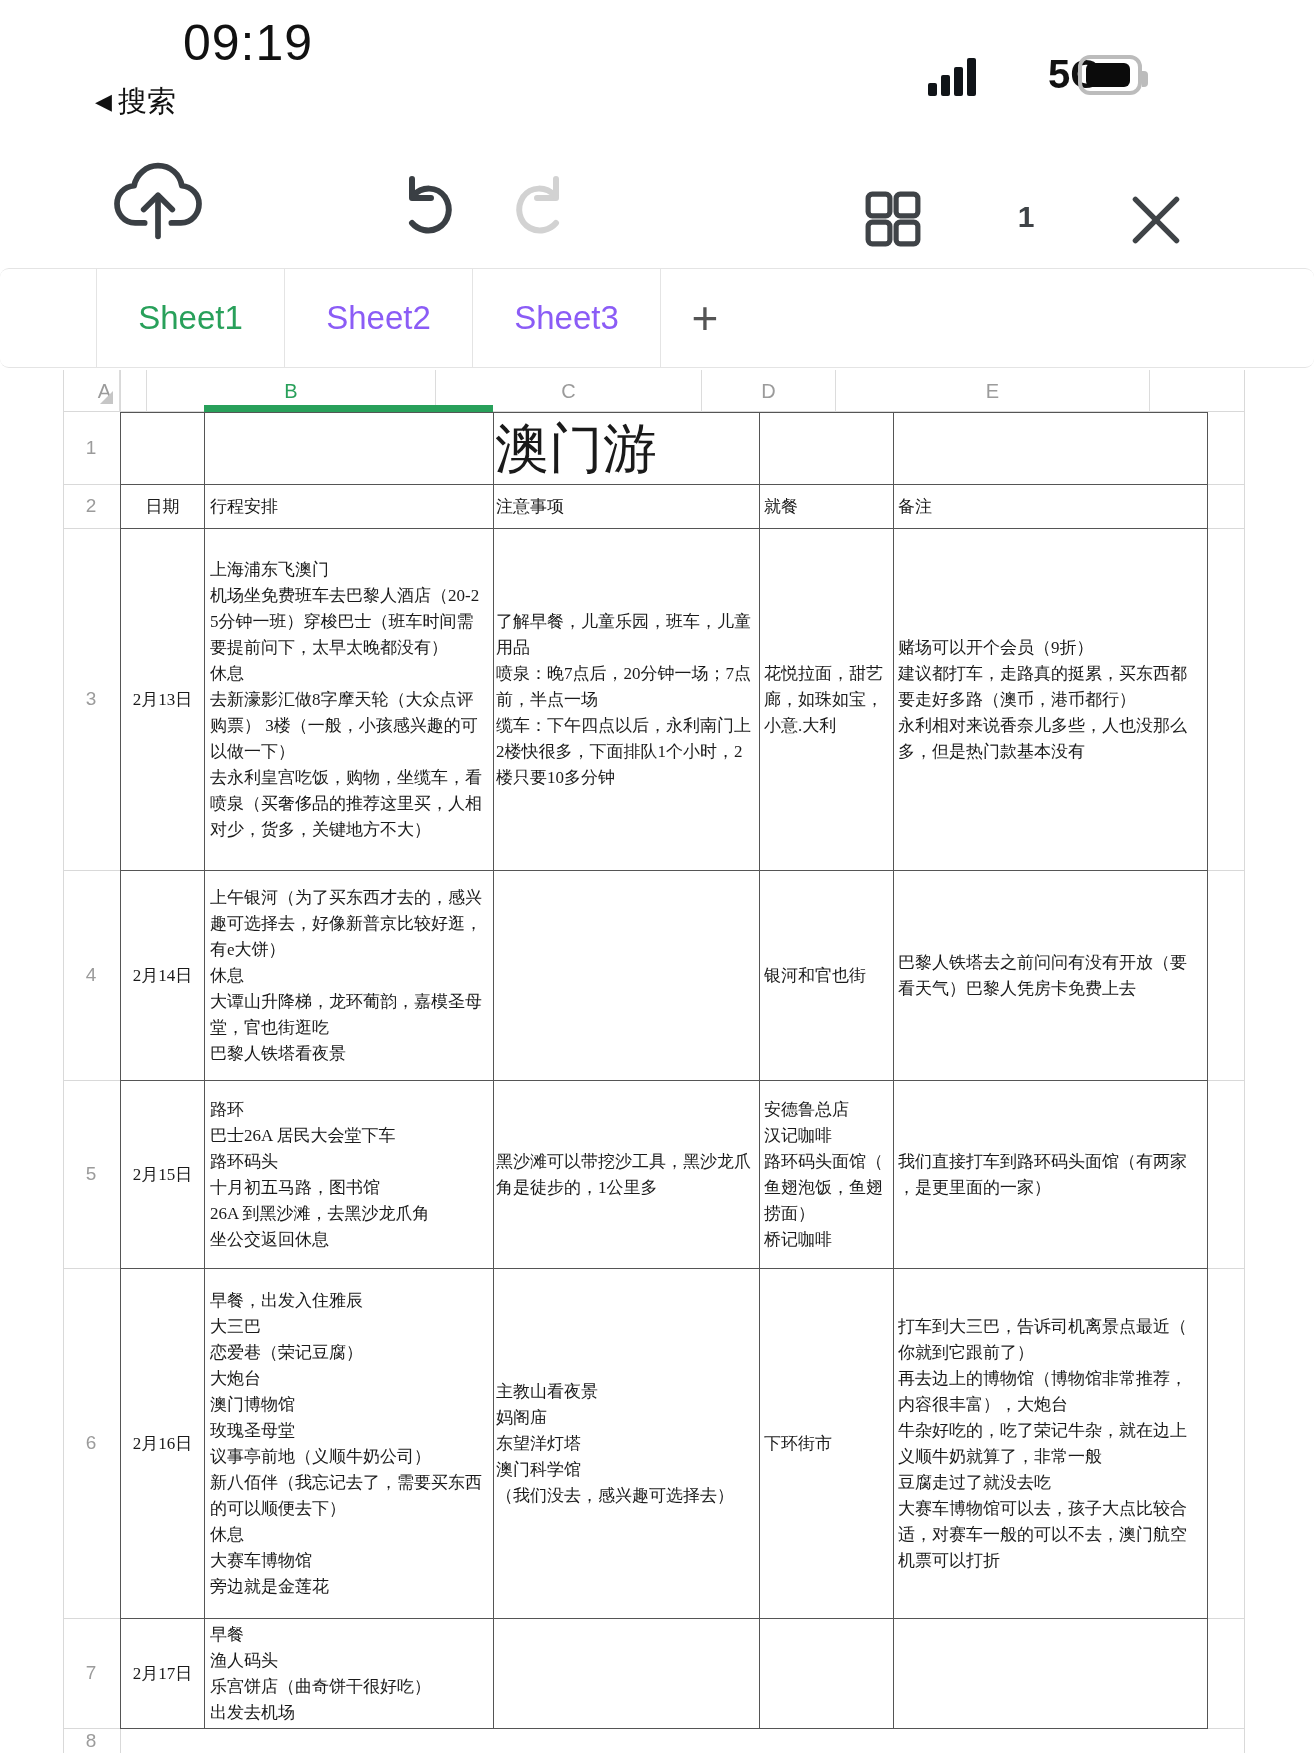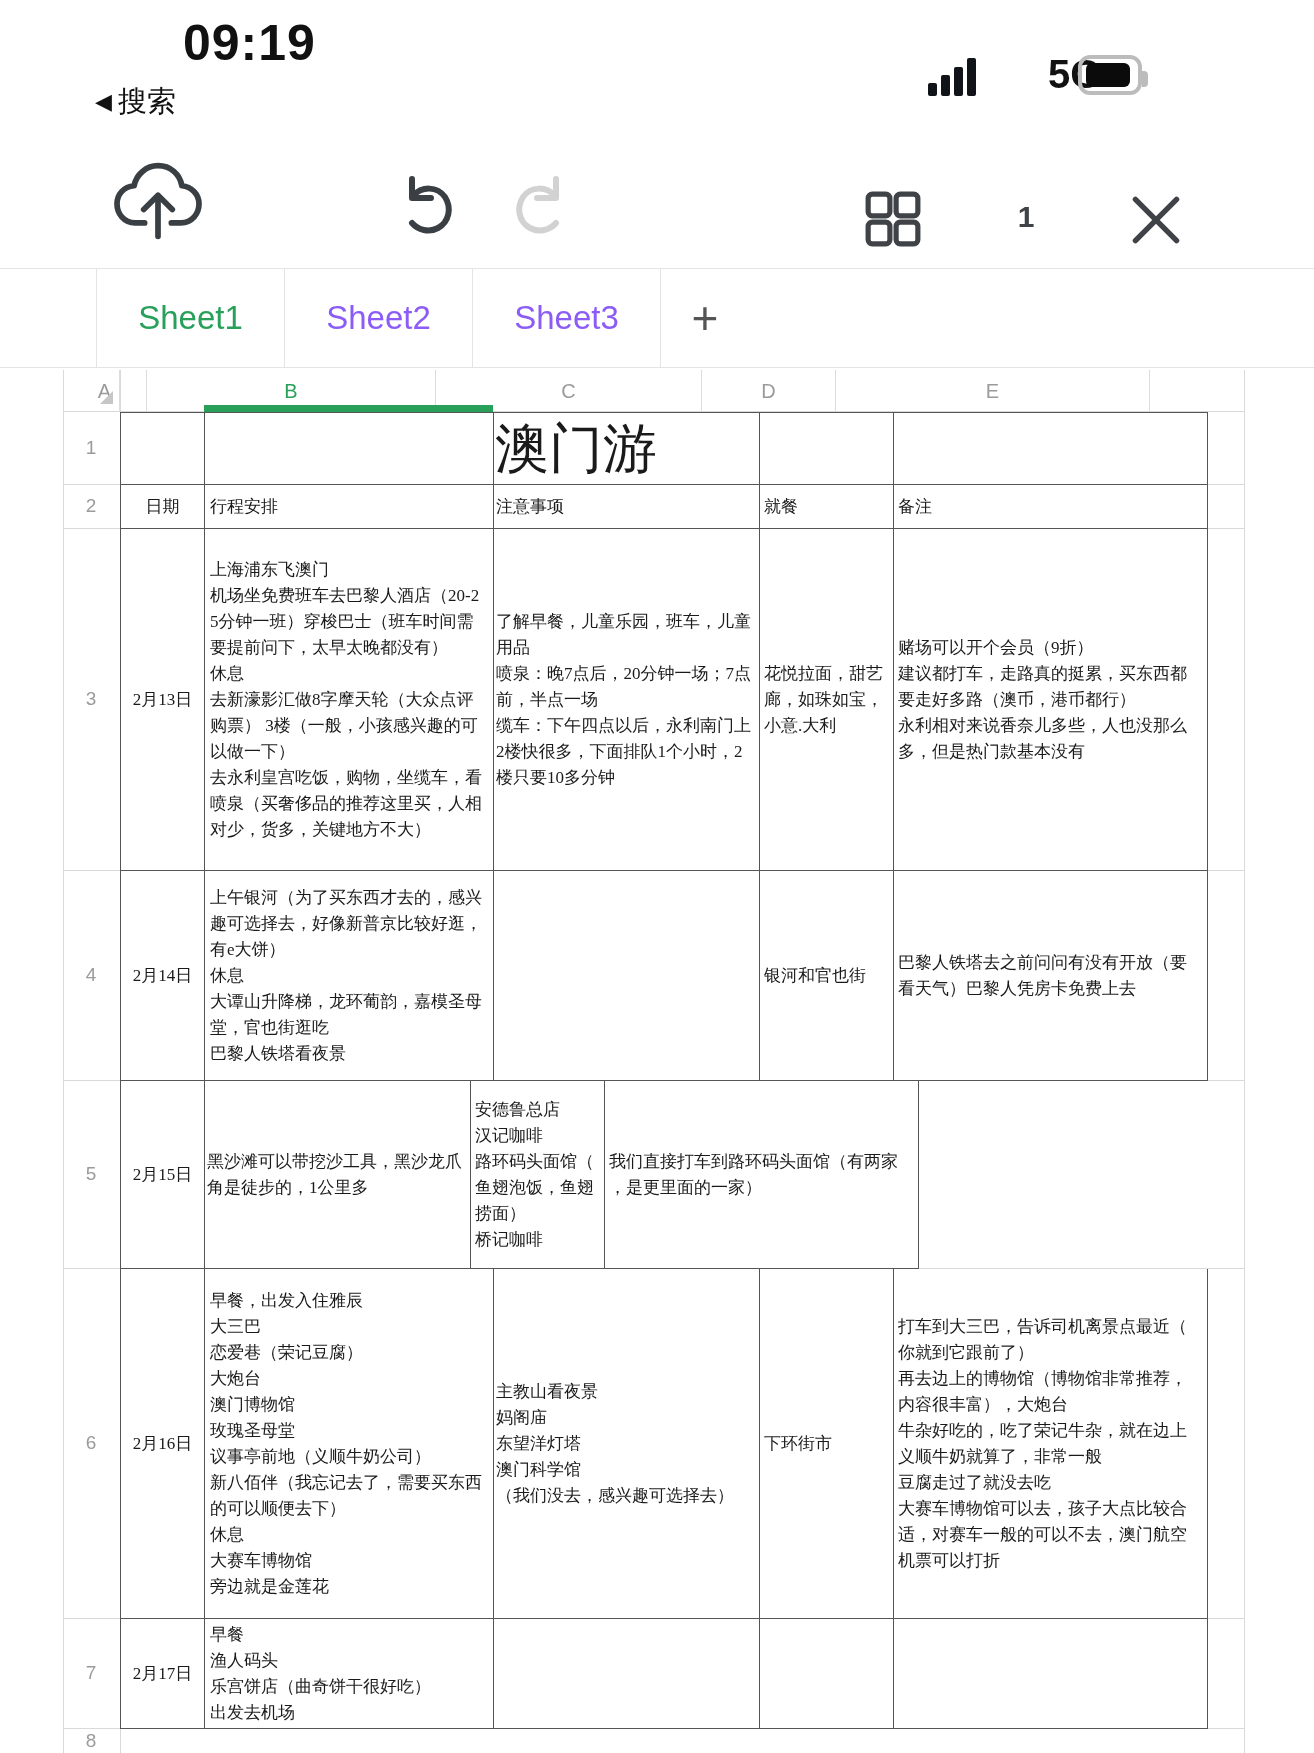--- a/index.html
+++ b/index.html
@@ -1,20 +1,20 @@
 <!DOCTYPE html>
 <html style="--accent: #28a05a;"><head>
 <meta charset="utf-8">
 <style>
   html,body{margin:0;padding:0;background:#fff;}
   .screen{position:relative;width:1314px;height:1753px;background:#fff;overflow:hidden;
           font-family:"Liberation Sans","DejaVu Sans",sans-serif;color:#161616;}
 
   
-  .time{position:absolute;left:183px;top:14px;font-size:50px;font-weight:700;letter-spacing:1px;color:#111;}
+  .time{position:absolute;left:183px;top:14px;font-size:50px;font-weight:400;letter-spacing:1px;color:#111;}
   .back-link{position:absolute;left:95px;top:82px;font-size:29px;color:#111;display:flex;align-items:center;gap:6px;}
   .back-tri{font-size:22px;line-height:1;}
   .signal{position:absolute;left:928px;top:56px;width:60px;height:40px;display:flex;align-items:flex-end;gap:4px;}
   .signal i{display:block;width:9px;background:#101418;border-radius:2px;}
   .net{position:absolute;left:1000px;top:52px;font-size:40px;font-weight:600;color:#111;margin-left:48px;}
   .battery{position:absolute;left:1078px;top:55px;width:64px;height:40px;border:4px solid #bcbcbc;border-radius:12px;box-sizing:border-box;}
   .battery-fill{position:absolute;left:4px;top:4px;bottom:4px;width:78%;background:#0b0b0b;border-radius:6px;}
   .battery-nub{position:absolute;right:-10px;top:12px;width:6px;height:16px;background:#bcbcbc;border-radius:0 4px 4px 0;}
 
   
@@ -22,21 +22,21 @@
   .tb-cloud{left:112px;top:160px;}
   .tb-avatar{left:248px;top:172px;width:64px;height:64px;border-radius:50%;background:#c9cdd2;overflow:hidden;}
   .tb-undo{left:388px;top:172px;}
   .tb-redo{left:512px;top:172px;}
   .tb-grid{left:864px;top:190px;}
   .tb-page{left:1002px;top:188px;width:48px;height:58px;border:5px solid #3f4347;border-radius:9px;
            display:flex;align-items:center;justify-content:center;font-size:30px;font-weight:600;color:#3f4347;box-sizing:border-box;}
   .tb-close{left:1130px;top:194px;}
 
   
-  .tabbar{position:absolute;left:0;top:268px;width:1314px;height:100px;border-top:1px solid #e4e4e4;border-bottom:1px solid #e4e4e4;box-sizing:border-box;}
+  .tabbar{position:absolute;left:0;top:268px;width:1314px;height:100px;border-top:1px solid #e4e4e4;border-bottom:1px solid #e4e4e4;box-sizing:border-box;border-radius:9px;}
   .tabs{position:absolute;left:96px;top:0;height:100%;display:flex;border-left:1px solid #e4e4e4;}
   .tab{width:188px;height:100%;display:flex;align-items:center;justify-content:center;
        font-size:33px;color:#8b5cf6;border-right:1px solid #e4e4e4;box-sizing:border-box;cursor:pointer;}
   .tab.active{color:var(--accent,#28a05a);}
   .add-sheet{position:absolute;left:660px;top:0;width:90px;height:100%;display:flex;align-items:center;justify-content:center;
              font-size:46px;font-weight:300;color:#555;cursor:pointer;background:none;border:none;}
 
   
   .grid{position:absolute;left:63px;top:370px;width:1182px;height:1383px;}
   .lite{position:absolute;background:#d9d9d9;}
@@ -265,20 +265,28 @@
             <span>银河和官也街</span>
           </div>
         <div class="cell col-e r4">
             <span>巴黎人铁塔去之前问问有没有开放（要看天气）巴黎人凭房卡免费上去</span>
           </div>
       </div>
       <div class="trow">
         <div class="cell col-a r5">
             <span>2月15日</span>
           </div>
+        <div class="cell col-b r5">
+            <span>路环
+巴士26A 居民大会堂下车
+路环码头
+十月初五马路，图书馆
+26A 到黑沙滩，去黑沙龙爪角
+坐公交返回休息</span>
+          </div>
         <div class="cell col-c r5">
             <span>黑沙滩可以带挖沙工具，黑沙龙爪角是徒步的，1公里多</span>
           </div>
         <div class="cell col-d r5">
             <span>安德鲁总店
 汉记咖啡
 路环码头面馆（鱼翅泡饭，鱼翅捞面）
 桥记咖啡</span>
           </div>
         <div class="cell col-e r5">

